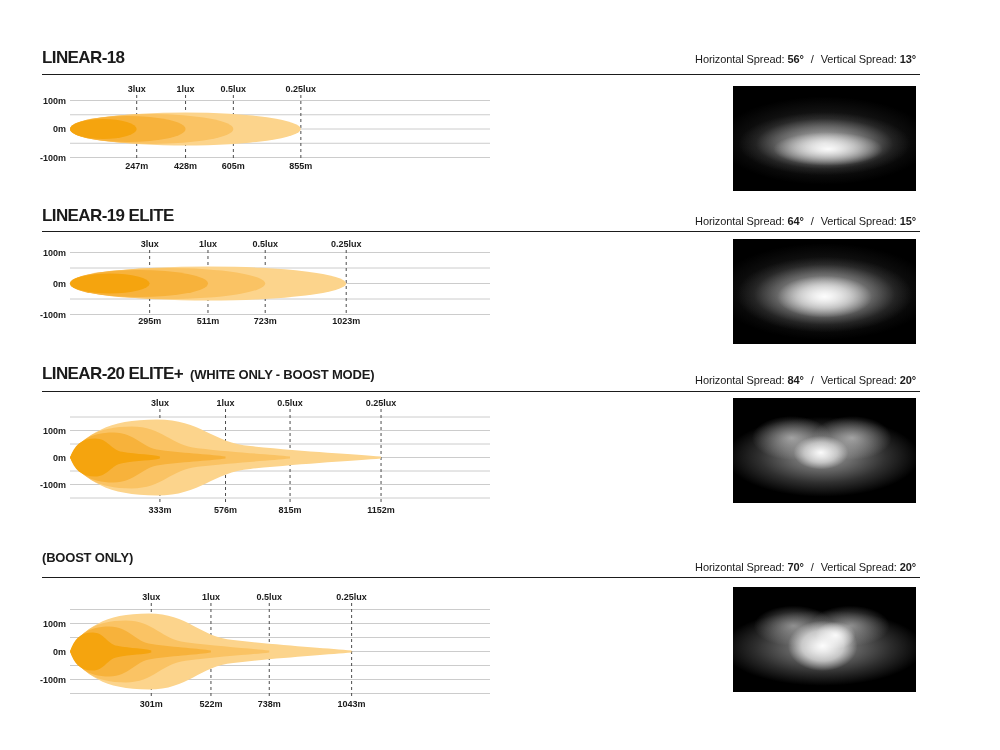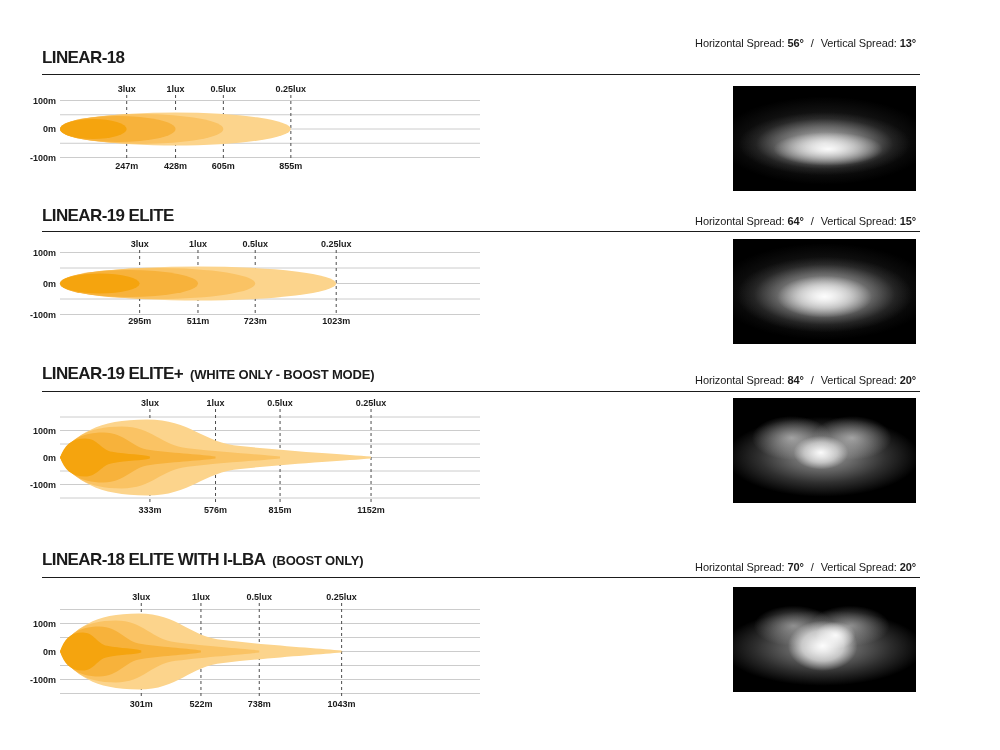--- a/index.html
+++ b/index.html
@@ -22,21 +22,21 @@
   .spread{
     position:absolute;right:84px;font-size:11px;color:#1b1b1b;
     white-space:nowrap;letter-spacing:-0.1px;
   }
   .spread b{font-weight:700;}
   .spread .sep{margin:0 4px;}
   .divider{
     position:absolute;left:42px;width:878px;height:0;
     border-top:1px solid #1b1b1b;
   }
-  .chart-slot{position:absolute;left:20px;width:470px;}
+  .chart-slot{position:absolute;left:30px;width:470px;}
   svg{font-family:"Liberation Sans",sans-serif;display:block;}
   .beam-photo{
     position:absolute;left:733px;width:183px;height:105px;background:#000;
   }
   .bp1{background:
     radial-gradient(ellipse 30% 16% at 52% 60%, rgba(255,255,255,0.96), rgba(255,255,255,0.45) 55%, rgba(255,255,255,0) 100%),
     radial-gradient(ellipse 47% 30% at 50% 55%, rgba(218,218,218,0.85), rgba(160,160,160,0.5) 55%, rgba(95,95,95,0.22) 80%, rgba(0,0,0,0) 100%),
     radial-gradient(ellipse 58% 42% at 50% 52%, rgba(150,150,150,0.45), rgba(70,70,70,0.25) 65%, rgba(0,0,0,0) 100%),
     #000;}
   .bp2{background:
@@ -61,21 +61,21 @@
 </head>
 <body>
 
 <div class="sheet">
 
   <div>
     <div class="title-row" style="top:48px">
       <span class="sec-title">LINEAR-18</span>
       <span class="sec-subtitle"></span>
     </div>
-    <div class="spread" style="top:37px">
+    <div class="spread" style="top:53px">
       <span>Horizontal Spread:</span>
       <b>56°</b>
       <span class="sep">/</span>
       <span>Vertical Spread:</span>
       <b>13°</b>
     </div>
     <div class="divider" style="top:74px"></div>
     <div class="chart-slot" style="top:82px">
         <svg width="470" height="95" viewBox="0 0 470 95">
           <line x1="40" x2="460" y1="18.500000000000004" y2="18.500000000000004" stroke="#CCCCCC" stroke-width="1"></line>
@@ -146,21 +146,21 @@
           <text x="36" y="18.5" text-anchor="end" font-size="9" font-weight="bold" fill="#1a1a1a">100m</text>
           <text x="36" y="49.5" text-anchor="end" font-size="9" font-weight="bold" fill="#1a1a1a">0m</text>
           <text x="36" y="80.5" text-anchor="end" font-size="9" font-weight="bold" fill="#1a1a1a">-100m</text>
         </svg>
       </div>
     <div class="beam-photo bp2" style="top:239px"></div>
   </div>
 
   <div>
     <div class="title-row" style="top:364px">
-      <span class="sec-title">LINEAR-19 ELITE+</span>
+      <span class="sec-title">LINEAR-20 ELITE+</span>
       <span class="sec-subtitle">(WHITE ONLY - BOOST MODE)</span>
     </div>
     <div class="spread" style="top:374px">
       <span>Horizontal Spread:</span>
       <b>84°</b>
       <span class="sep">/</span>
       <span>Vertical Spread:</span>
       <b>20°</b>
     </div>
     <div class="divider" style="top:391px"></div>
@@ -192,21 +192,20 @@
           <text x="36" y="37.5" text-anchor="end" font-size="9" font-weight="bold" fill="#1a1a1a">100m</text>
           <text x="36" y="64.5" text-anchor="end" font-size="9" font-weight="bold" fill="#1a1a1a">0m</text>
           <text x="36" y="91.5" text-anchor="end" font-size="9" font-weight="bold" fill="#1a1a1a">-100m</text>
         </svg>
       </div>
     <div class="beam-photo bp3" style="top:398px"></div>
   </div>
 
   <div>
     <div class="title-row" style="top:550px">
-      <span class="sec-title">LINEAR-18 ELITE WITH I-LBA</span>
       <span class="sec-subtitle">(BOOST ONLY)</span>
     </div>
     <div class="spread" style="top:561px">
       <span>Horizontal Spread:</span>
       <b>70°</b>
       <span class="sep">/</span>
       <span>Vertical Spread:</span>
       <b>20°</b>
     </div>
     <div class="divider" style="top:577px"></div>

